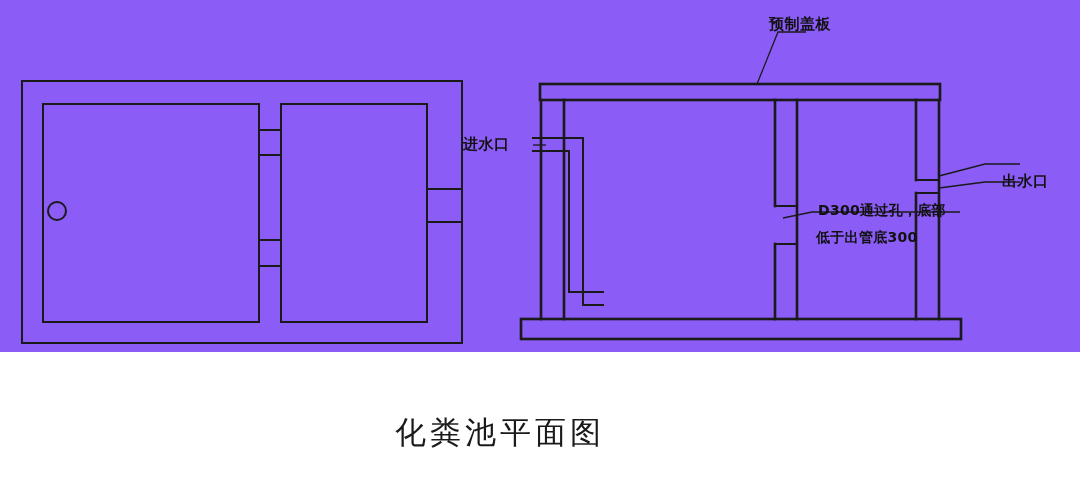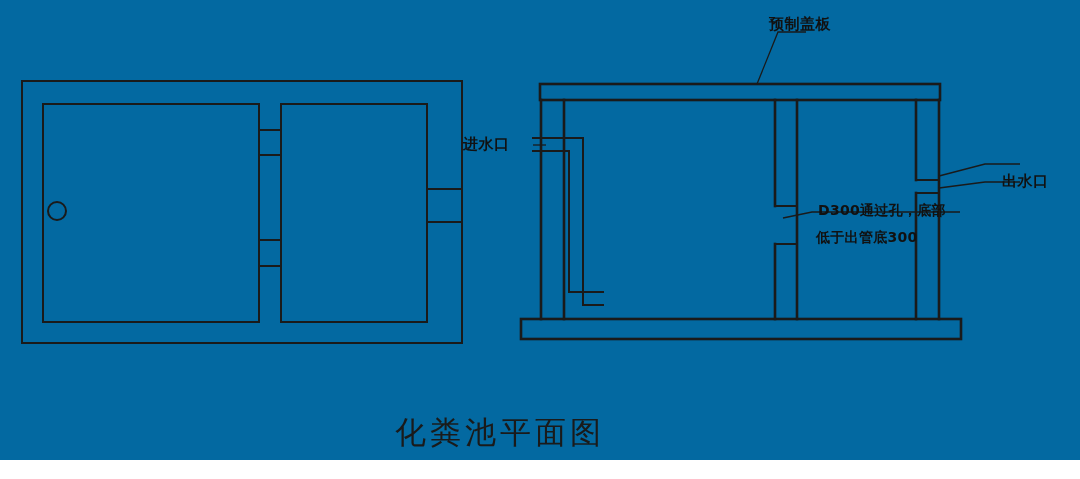--- a/index.html
+++ b/index.html
@@ -10,22 +10,22 @@
   body {
     width: 1080px;
     height: 479px;
     font-family: "Liberation Sans", sans-serif;
     overflow: hidden;
     position: relative;
   }
   #drawing-root {
     position: relative;
     width: 1080px;
-    height: 460px;
-    background: #0369a1;
+    height: 352px;
+    background: #8b5cf6;
   }
   svg#cad-canvas {
     display: block;
     width: 1080px;
     height: 479px;
   }
   .ln {
     stroke: #1a1a1a;
     fill: none;
     stroke-linecap: square;

